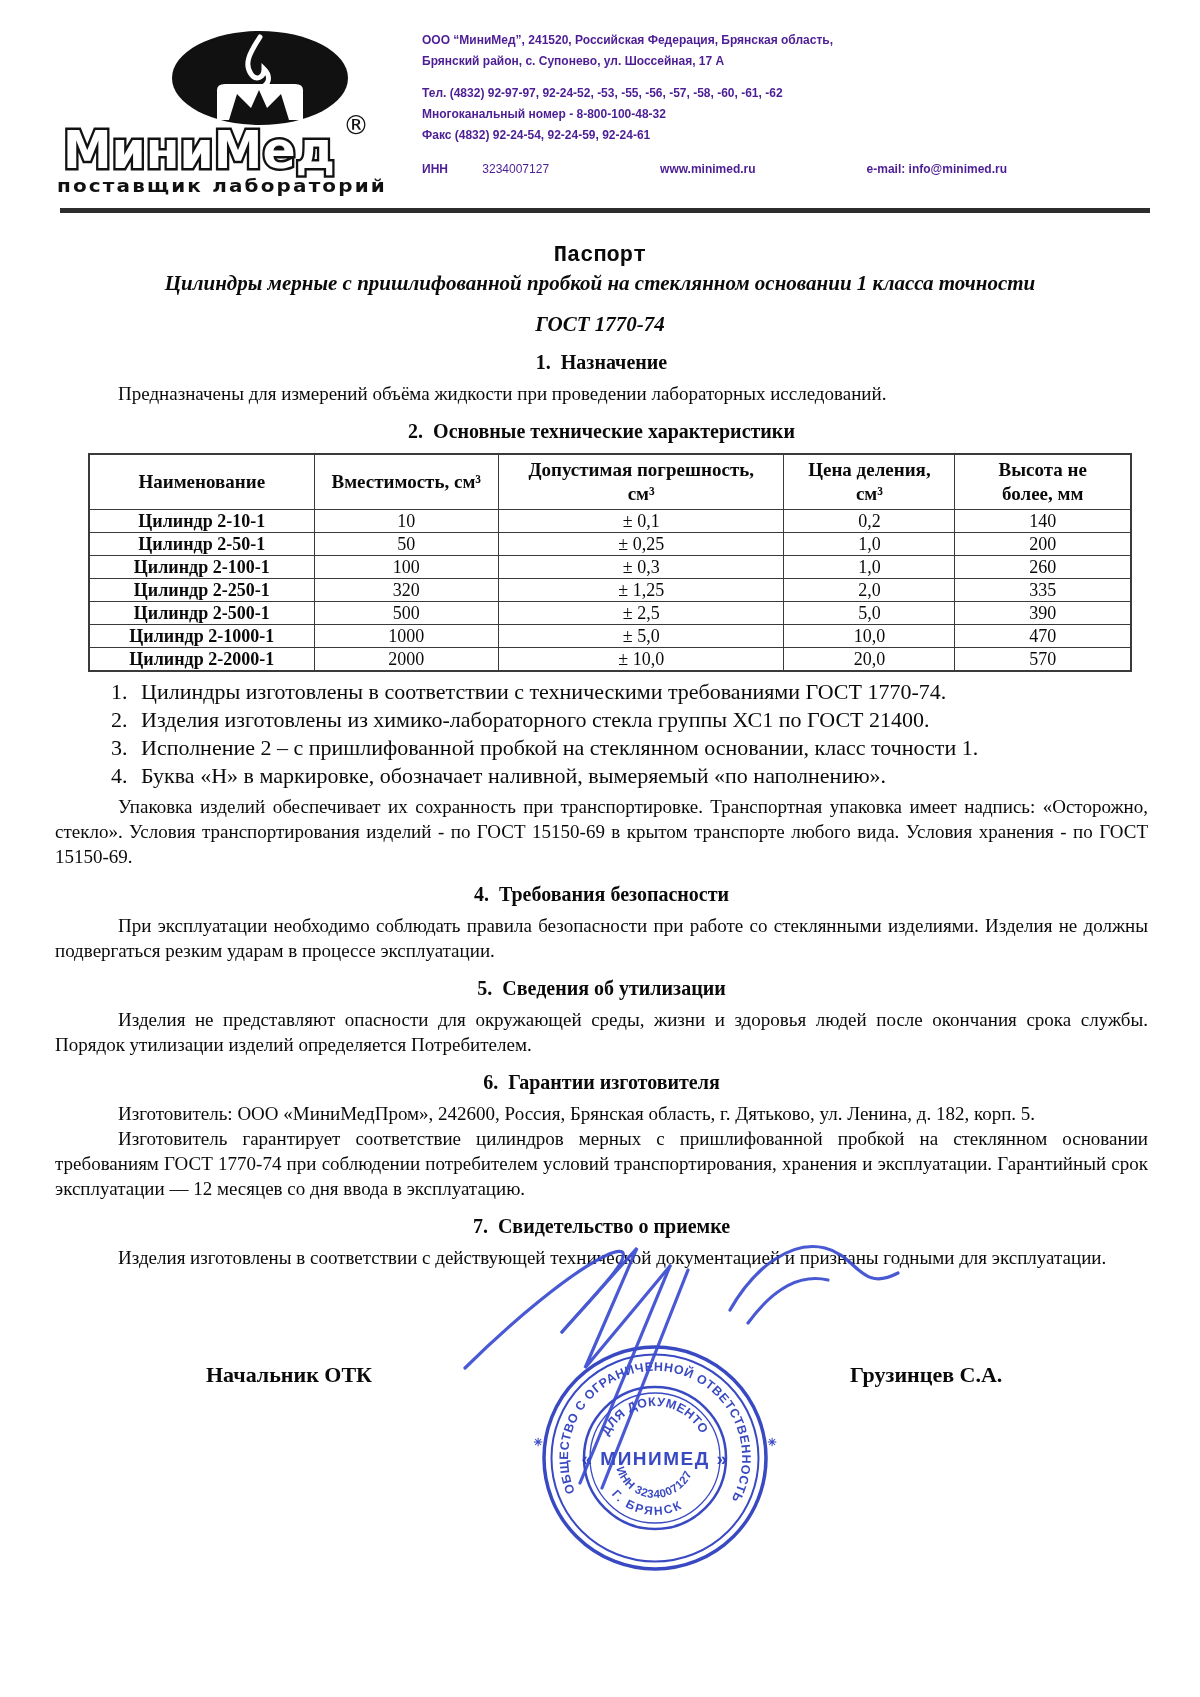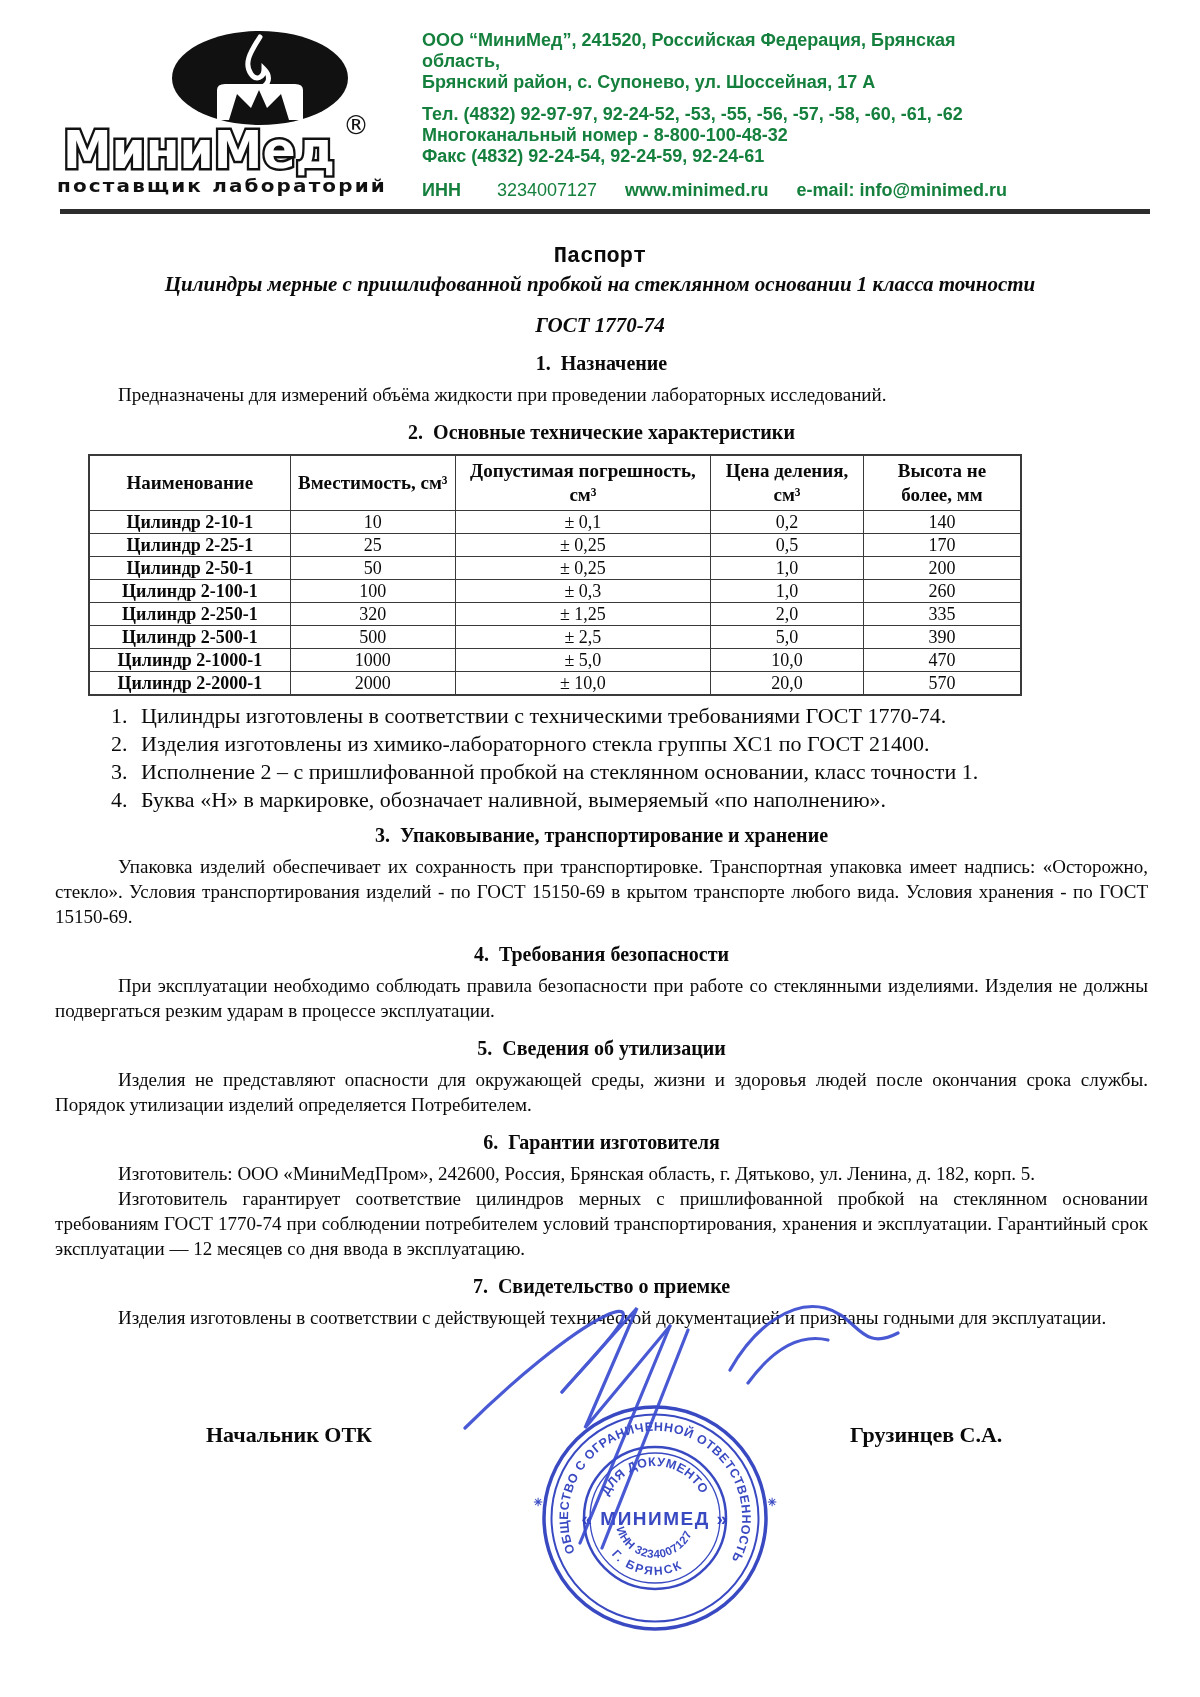--- a/index.html
+++ b/index.html
@@ -2,35 +2,35 @@
 <html><head>
 <meta charset="utf-8">
 <style>
   html,body{margin:0;padding:0;background:#ffffff;}
   .page{position:relative;width:1200px;height:1697px;background:#fff;overflow:hidden;
         font-family:"Liberation Serif", serif;color:#0a0a0a;}
   
   .header{display:flex;align-items:flex-start;padding:24px 52px 0 55px;}
   .logo-wrap{width:345px;flex:0 0 345px;}
   .contact{margin-left:22px;width:585px;font-family:"Liberation Sans", sans-serif;
-           font-weight:bold;font-size:18px;line-height:21px;color:#15803d;padding-top:6px;}
+           font-weight:bold;font-size:12px;line-height:21px;color:#4c1d95;padding-top:6px;}
   .contact .gap{height:11px;}
   .inn-row{display:flex;justify-content:space-between;margin-top:13px;}
   .inn-num{font-weight:400;margin-left:31px;}
   .rule{border:0;border-top:5px solid #2d2d2d;margin:8px 50px 0 60px;}
   
   .doc-title{text-align:center;font-size:22px;font-weight:bold;margin-top:30px;font-family:Liberation Mono, monospace;}
   .doc-subtitle{text-align:center;font-size:21px;font-weight:bold;font-style:italic;margin-top:3px;}
   .doc-gost{text-align:center;font-size:21px;font-weight:bold;font-style:italic;margin-top:16px;}
   .sec-h{text-align:center;font-size:20px;font-weight:bold;margin:14px 0 0;white-space:pre-wrap;}
   .content{padding:0 52px 0 55px;}
   .para{font-size:19px;line-height:25px;text-align:justify;text-indent:63px;margin:7px 0 0;}
   .para.first{text-align:left;}
   
-  table.spec{border-collapse:collapse;margin:10px 0 0 33px;width:934px;
+  table.spec{border-collapse:collapse;margin:10px 0 0 33px;width:1044px;
              border:2.5px solid #3a3a3a;table-layout:fixed;}
   table.spec th,table.spec td{border:1.8px solid #3a3a3a;text-align:center;vertical-align:middle;}
   table.spec th{font-size:19px;font-weight:bold;line-height:24px;height:52px;white-space:pre-line;padding:1px 4px;}
   table.spec td{font-size:18px;line-height:21px;height:22px;padding:0 4px;}
   td.cell-name{font-weight:bold;}
   
   ol.notes{margin:10px 0 0;padding:0 0 0 78px;}
   ol.notes li{font-size:22px;line-height:20px;margin:0 0 8px;padding-left:8px;}
   
   .sig-area{position:relative;height:435px;margin-top:0;}
@@ -105,27 +105,20 @@
       </thead>
       <tbody>
           <tr>
             <td class="cell-name">Цилиндр 2-10-1</td>
             <td>10</td>
             <td>± 0,1</td>
             <td>0,2</td>
             <td>140</td>
           </tr>
           <tr>
-            <td class="cell-name">Цилиндр 2-25-1</td>
-            <td>25</td>
-            <td>± 0,25</td>
-            <td>0,5</td>
-            <td>170</td>
-          </tr>
-          <tr>
             <td class="cell-name">Цилиндр 2-50-1</td>
             <td>50</td>
             <td>± 0,25</td>
             <td>1,0</td>
             <td>200</td>
           </tr>
           <tr>
             <td class="cell-name">Цилиндр 2-100-1</td>
             <td>100</td>
             <td>± 0,3</td>
@@ -163,21 +156,20 @@
         </tbody>
     </table>
 
     <ol class="notes">
         <li>Цилиндры изготовлены в соответствии с техническими требованиями ГОСТ 1770-74.</li>
         <li>Изделия изготовлены из химико-лабораторного стекла группы ХС1 по ГОСТ 21400.</li>
         <li>Исполнение 2 – с пришлифованной пробкой на стеклянном основании, класс точности 1.</li>
         <li>Буква «Н» в маркировке, обозначает наливной, вымеряемый «по наполнению».</li>
       </ol>
 
-    <div class="sec-h">3.  Упаковывание, транспортирование и хранение</div>
     <p class="para">Упаковка изделий обеспечивает их сохранность при транспортировке. Транспортная упаковка имеет надпись: «Осторожно, стекло». Условия транспортирования изделий - по ГОСТ 15150-69 в крытом транспорте любого вида. Условия хранения - по ГОСТ 15150-69.</p>
 
     <div class="sec-h">4.  Требования безопасности</div>
     <p class="para">При эксплуатации необходимо соблюдать правила безопасности при работе со стеклянными изделиями. Изделия не должны подвергаться резким ударам в процессе эксплуатации.</p>
 
     <div class="sec-h">5.  Сведения об утилизации</div>
     <p class="para">Изделия не представляют опасности для окружающей среды, жизни и здоровья людей после окончания срока службы. Порядок утилизации изделий определяется Потребителем.</p>
 
     <div class="sec-h">6.  Гарантии изготовителя</div>
     <p class="para">Изготовитель: ООО «МиниМедПром», 242600, Россия, Брянская область, г. Дятьково, ул. Ленина, д. 182, корп. 5.</p>

